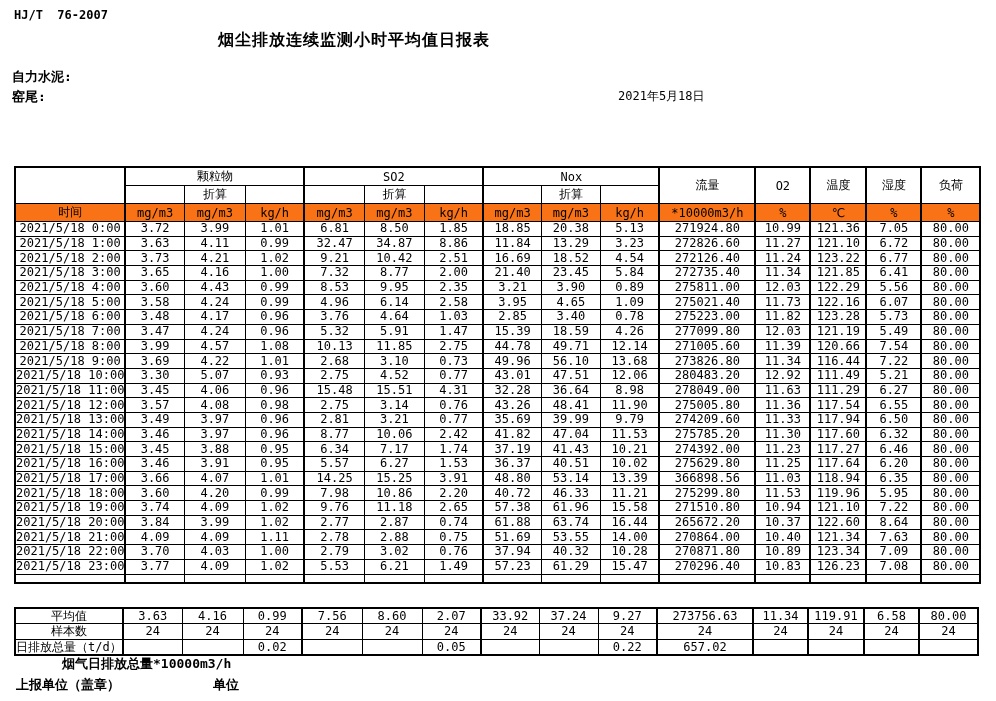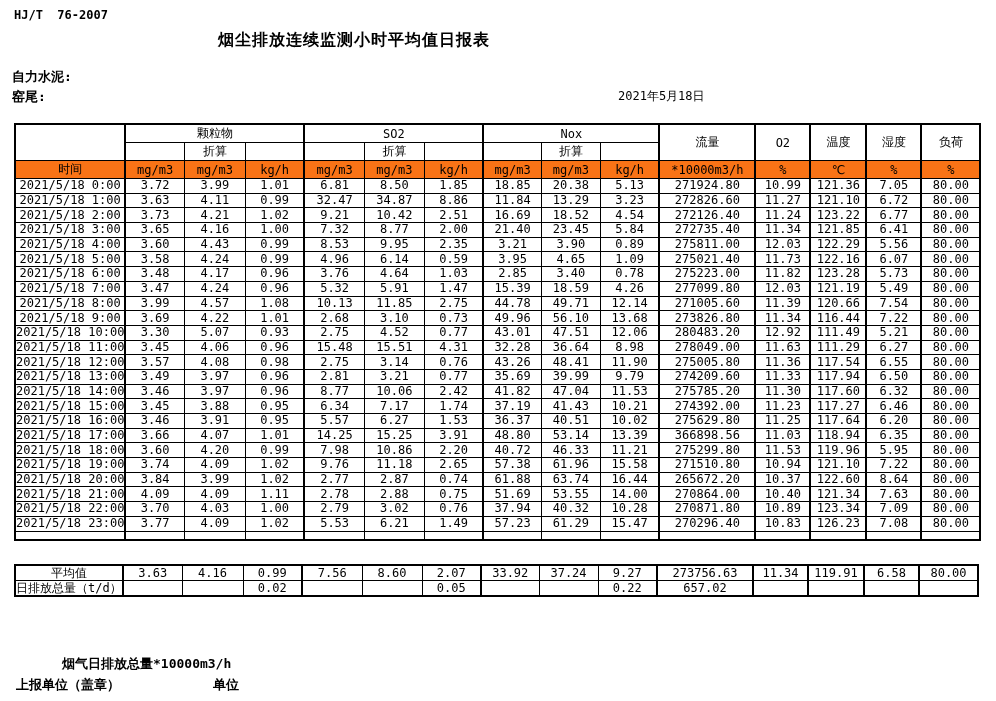--- a/index.html
+++ b/index.html
@@ -11,21 +11,21 @@
     font-family: "DejaVu Sans Mono", "DejaVu Sans", "Liberation Sans", sans-serif;
     color: #000;
   }
   .abs { position: absolute; }
   .doc-code { left:14px; top:8px; font-size:12px; font-weight:bold; white-space:pre; }
   .title { left:218px; top:30px; font-size:16px; font-weight:bold; letter-spacing:1px; }
   .company { left:12px; top:68px; font-size:13px; font-weight:bold; }
   .location { left:12px; top:88px; font-size:13px; font-weight:bold; }
   .date { left:618px; top:88px; font-size:12px; }
 
-  table { border-collapse: collapse; table-layout: fixed; }
+  table { border-collapse: collapse; table-layout: fixed; margin-top: 43px; }
   table.rpt { border: 2px solid #000; }
   td {
     border: 1px solid #000;
     font-size: 12px;
     text-align: center;
     padding: 0;
     overflow: hidden;
     white-space: nowrap;
   }
   td.gb { border-left: 2px solid #000; }
@@ -196,21 +196,21 @@
         <td class="gb">5.56</td>
         <td class="gb">80.00</td>
       </tr>
       <tr>
         <td>2021/5/18 5:00</td>
         <td class="gb">3.58</td>
         <td>4.24</td>
         <td>0.99</td>
         <td class="gb">4.96</td>
         <td>6.14</td>
-        <td>0.59</td>
+        <td>2.58</td>
         <td class="gb">3.95</td>
         <td>4.65</td>
         <td>1.09</td>
         <td class="gb">275021.40</td>
         <td class="gb">11.73</td>
         <td class="gb">122.16</td>
         <td class="gb">6.07</td>
         <td class="gb">80.00</td>
       </tr>
       <tr>
@@ -569,20 +569,37 @@
         <td class="gb">33.92</td>
         <td>37.24</td>
         <td>9.27</td>
         <td class="gb">273756.63</td>
         <td class="gb">11.34</td>
         <td class="gb">119.91</td>
         <td class="gb">6.58</td>
         <td class="gb">80.00</td>
       </tr>
       <tr>
+        <td>样本数</td>
+        <td class="gb">24</td>
+        <td>24</td>
+        <td>24</td>
+        <td class="gb">24</td>
+        <td>24</td>
+        <td>24</td>
+        <td class="gb">24</td>
+        <td>24</td>
+        <td>24</td>
+        <td class="gb">24</td>
+        <td class="gb">24</td>
+        <td class="gb">24</td>
+        <td class="gb">24</td>
+        <td class="gb">24</td>
+      </tr>
+      <tr>
         <td>日排放总量（t/d）</td>
         <td class="gb"></td>
         <td></td>
         <td>0.02</td>
         <td class="gb"></td>
         <td></td>
         <td>0.05</td>
         <td class="gb"></td>
         <td></td>
         <td>0.22</td>

